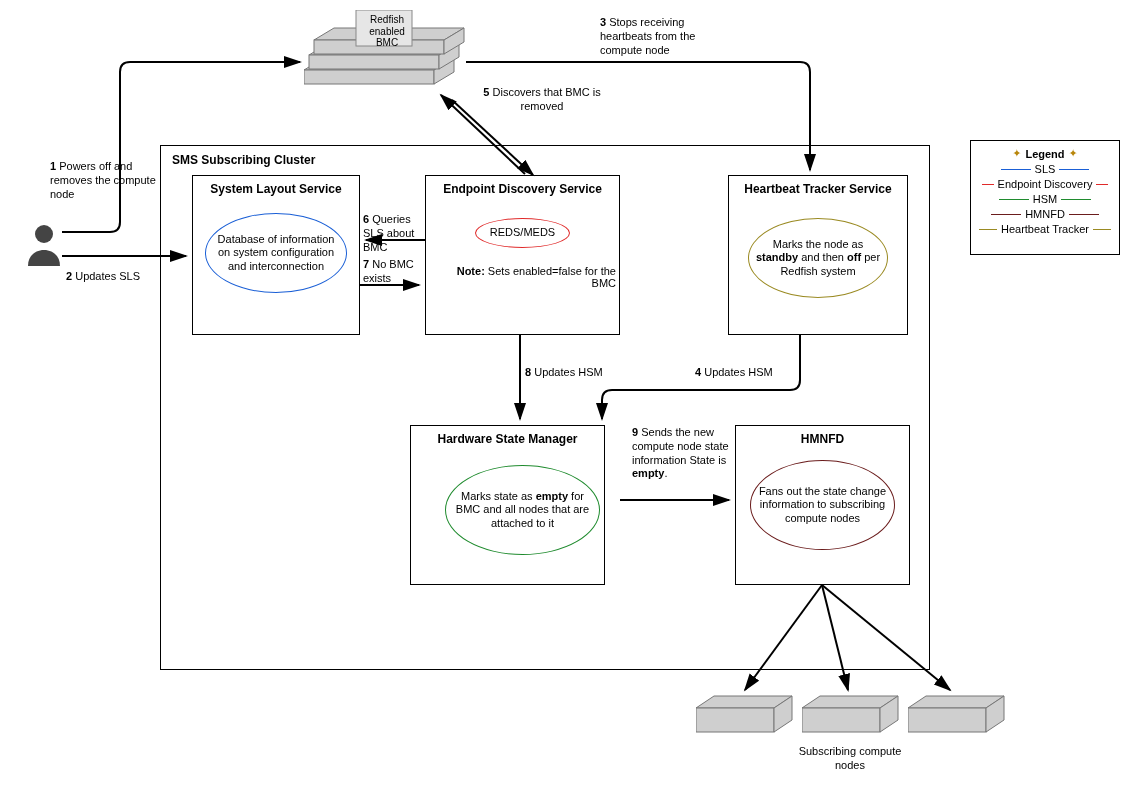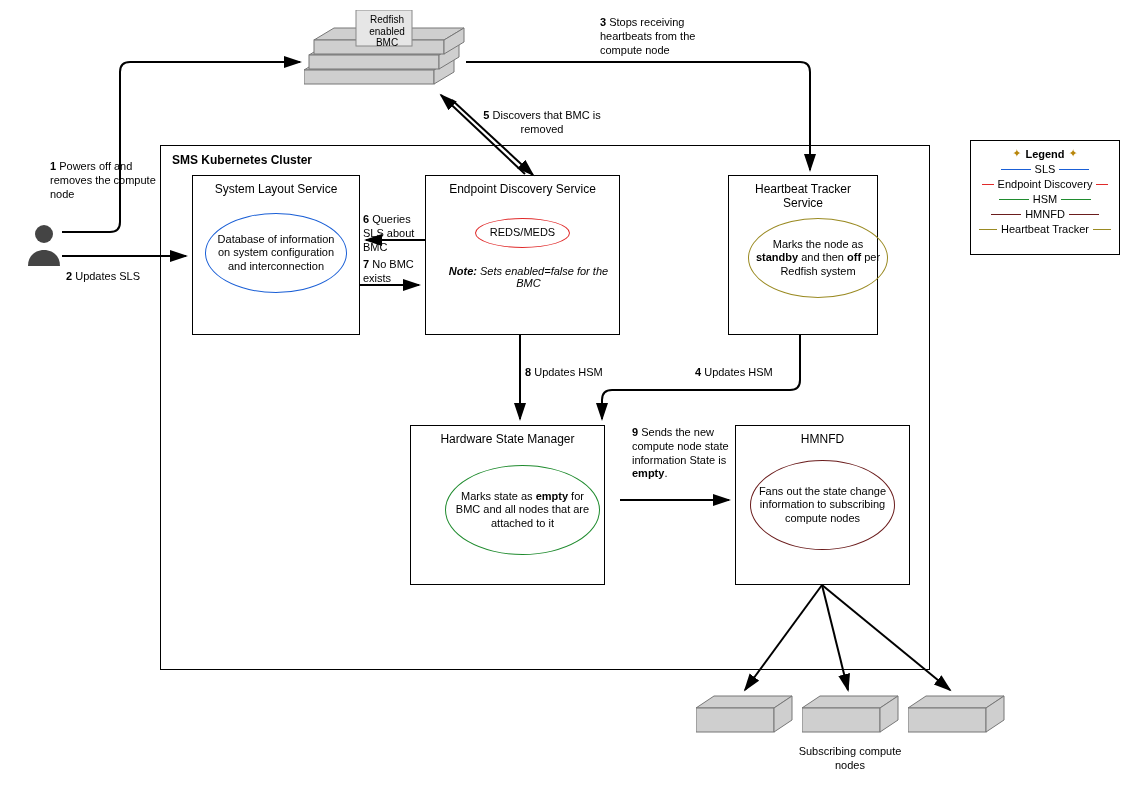--- a/index.html
+++ b/index.html
@@ -1,54 +1,54 @@
 <!DOCTYPE html>
 <html><head>
 <meta charset="utf-8">
 <style>
   html,body{margin:0;padding:0;font-family:Helvetica,Arial,sans-serif;background:#fff;color:#000;}
   .canvas{position:relative;width:1129px;height:804px;}
   .box{position:absolute;border:1.5px solid #000;background:#fff;box-sizing:border-box;}
   .cluster{position:absolute;border:1.5px solid #000;box-sizing:border-box;}
-  .title{font-weight:normal;font-size:12px;text-align:center;padding-top:6px;}
+  .title{font-weight:bold;font-size:12px;text-align:center;padding-top:6px;}
   .ellipse{position:absolute;border-radius:50%;box-sizing:border-box;display:flex;align-items:center;justify-content:center;text-align:center;font-size:11px;line-height:1.2;padding:6px;}
-  .note{font-size:11px;text-align:center;padding:0 6px;font-style:italic;}
+  .note{font-size:11px;text-align:right;padding:0 6px;}
   .label{position:absolute;font-size:11px;line-height:1.25;}
   .label b{font-weight:bold;}
   .cluster-label{position:absolute;font-weight:bold;font-size:12px;}
   .legend-title{font-weight:bold;font-size:11px;text-align:left;}
   .legend-row{display:flex;align-items:center;gap:4px;font-size:11px;justify-content:center;}
   .lline{display:inline-block;width:30px;height:0;border-top:1.5px solid;}
   .arrowhead{fill:#000;}
   svg{position:absolute;top:0;left:0;pointer-events:none;}
   .server{position:absolute;}
   .user{position:absolute;}
 </style>
 </head>
 <body>
 
 <div class="canvas">
 
   <div class="cluster" style="left:160px;top:145px;width:770px;height:525px"></div>
-  <div class="cluster-label" style="left:172px;top:153px">SMS Kubernetes Cluster</div>
+  <div class="cluster-label" style="left:172px;top:153px">SMS Subscribing Cluster</div>
 
   <div class="box" style="left:192px;top:175px;width:168px;height:160px">
     <div class="title">System Layout Service</div>
   </div>
   <div class="ellipse" style="left:205px;top:213px;width:142px;height:80px;border:1.5px solid #1a5fd6">Database of information on system configuration and interconnection</div>
 
   <div class="box" style="left:425px;top:175px;width:195px;height:160px">
     <div class="title" style="padding:6px 6px 0">Endpoint Discovery Service</div>
   </div>
   <div class="ellipse" style="left:475px;top:218px;width:95px;height:30px;border:1.5px solid #e02a2a;font-size:11px">REDS/MEDS</div>
   <div class="note" style="position:absolute;left:435px;top:265px;width:175px">
     <b>Note:</b><span> Sets enabled=false for the BMC</span>
   </div>
 
-  <div class="box" style="left:728px;top:175px;width:150px;height:160px">
+  <div class="box" style="left:728px;top:175px;width:180px;height:160px">
     <div class="title" style="padding:6px 6px 0">Heartbeat Tracker Service</div>
   </div>
   <div class="ellipse" style="left:748px;top:218px;width:140px;height:80px;border:1.5px solid #9a8a22">
     <span>
       <span>Marks the node as </span><b>standby</b><span> and then </span><b>off</b><span> per Redfish system</span>
     </span>
   </div>
 
   <div class="box" style="left:410px;top:425px;width:195px;height:160px">
     <div class="title">Hardware State Manager</div>
@@ -154,21 +154,21 @@
         <span class="lline" style="border-color:#9a8a22;width:18px"></span>
         <span>Heartbeat Tracker</span>
         <span class="lline" style="border-color:#9a8a22;width:18px"></span>
       </div>
   </div>
 
   <div class="label" style="left:50px;top:160px;width:110px"><b>1</b><span> Powers off and removes the compute node</span></div>
   <div class="label" style="left:66px;top:270px"><b>2</b><span> Updates SLS</span></div>
   <div class="label" style="left:600px;top:16px;width:120px"><b>3</b><span> Stops receiving heartbeats from the compute node</span></div>
   <div class="label" style="left:695px;top:366px"><b>4</b><span> Updates HSM</span></div>
-  <div class="label" style="left:472px;top:109px;width:140px;text-align:center"><b>5</b><span> Discovers that BMC is removed</span></div>
+  <div class="label" style="left:472px;top:86px;width:140px;text-align:center"><b>5</b><span> Discovers that BMC is removed</span></div>
   <div class="label" style="left:363px;top:213px;width:65px"><b>6</b><span> Queries SLS about BMC</span></div>
   <div class="label" style="left:363px;top:258px;width:65px"><b>7</b><span> No BMC exists</span></div>
   <div class="label" style="left:525px;top:366px"><b>8</b><span> Updates HSM</span></div>
   <div class="label" style="left:632px;top:426px;width:105px"><b>9</b><span> Sends the new compute node state information State is </span><b>empty</b><span>.</span></div>
 
   <svg width="1129" height="804">
     <defs>
       <marker id="ah" markerWidth="10" markerHeight="10" refX="8" refY="3" orient="auto">
         <path d="M0,0 L9,3 L0,6 z" class="arrowhead"></path>
       </marker>

